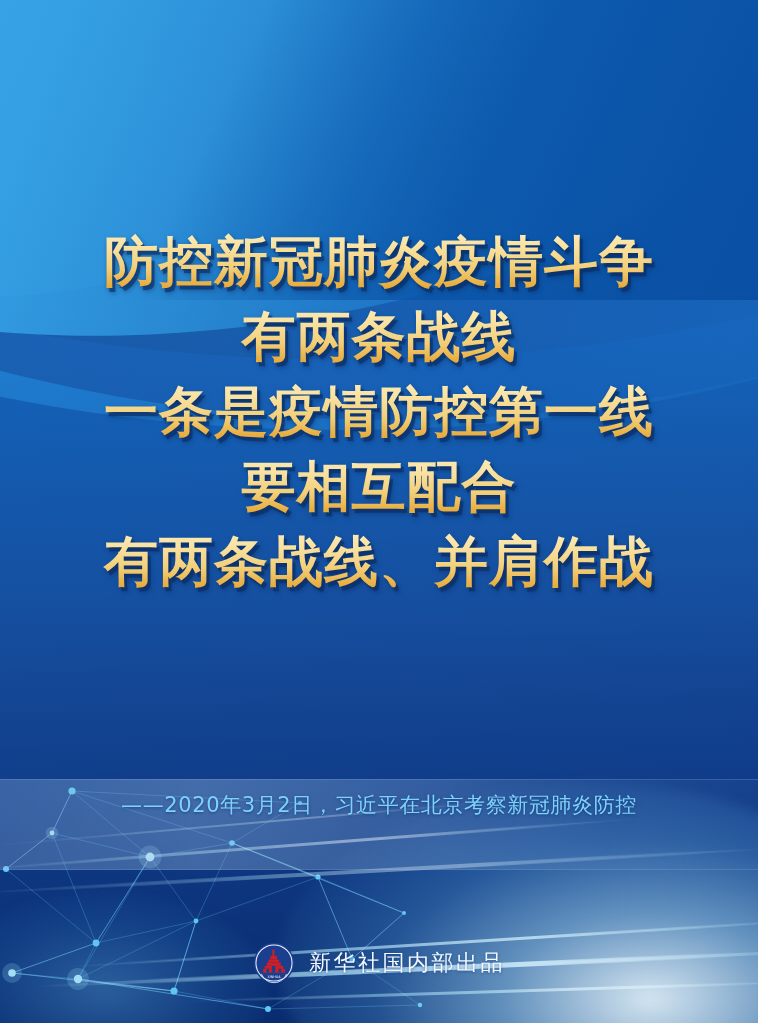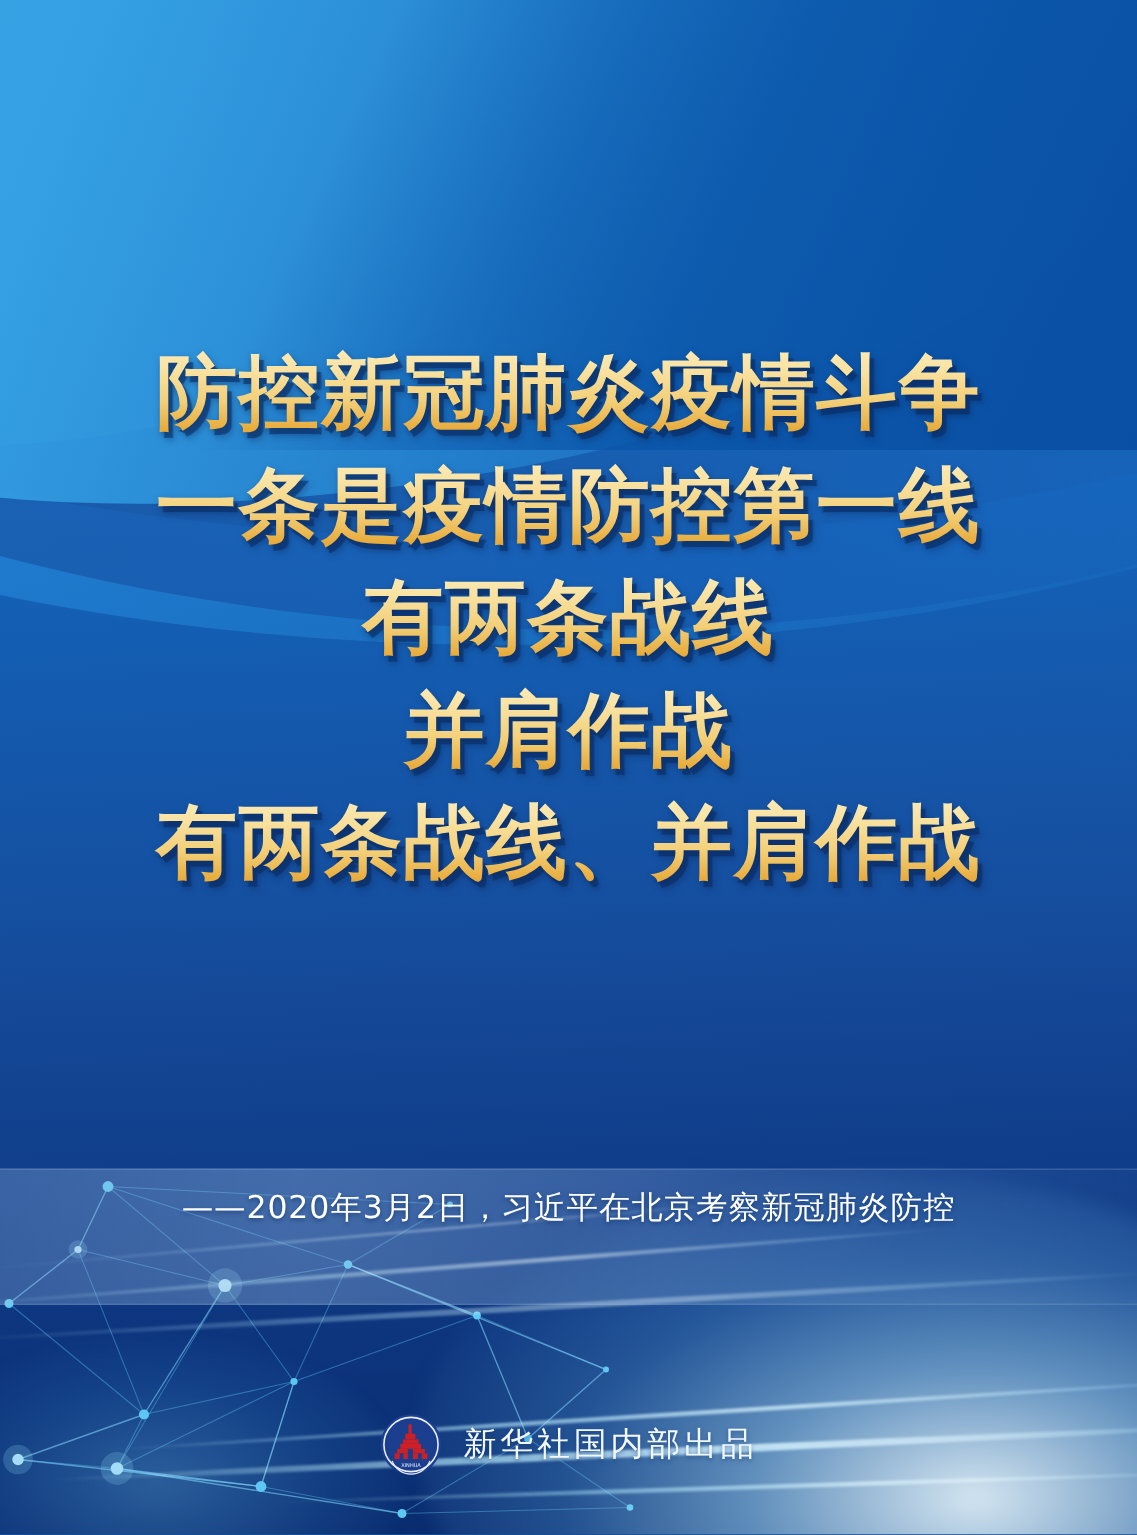--- a/index.html
+++ b/index.html
@@ -127,21 +127,21 @@
   
   .attr-band{
     position:absolute;left:0;top:779px;width:758px;height:89px;
     background:linear-gradient(90deg,rgba(150,185,225,.30) 0%,rgba(165,198,232,.34) 26%,rgba(150,185,225,.26) 58%,rgba(120,160,210,.14) 80%,rgba(100,145,200,.07) 100%);
     border-top:1px solid rgba(190,215,240,.18);
     border-bottom:1px solid rgba(190,215,240,.14);
   }
   .attr-text{
     position:absolute;left:0;top:786px;width:758px;
     text-align:center;
-    color:#ffffff;
+    color:#7dd3fc;
     font-family:"DejaVu Sans","Liberation Sans",sans-serif;
     font-size:21px;
     line-height:38px;
     letter-spacing:.6px;
     text-shadow:0 1px 3px rgba(8,40,96,.55);
     white-space:nowrap;
   }
 
   
   .footer{
@@ -239,23 +239,23 @@
     <div class="streak s1"></div>
     <div class="streak s2"></div>
     <div class="streak s3"></div>
     <div class="streak s4"></div>
     <div class="streak s5"></div>
   </div>
   <div class="glow-br"></div>
 
   <div class="quote">
     <div class="qline">防控新冠肺炎疫情斗争</div>
+    <div class="qline">有两条战线</div>
     <div class="qline">一条是疫情防控第一线</div>
-    <div class="qline">有两条战线</div>
-    <div class="qline">并肩作战</div>
+    <div class="qline">要相互配合</div>
     <div class="qline">有两条战线、并肩作战</div>
   </div>
 
   <div class="attr-band"></div>
   <div class="attr-text">
     <div>——2020年3月2日，习近平在北京考察新冠肺炎防控</div>
   </div>
 
   <div class="footer">
     <svg class="xinhua-logo" viewBox="0 0 100 100">

